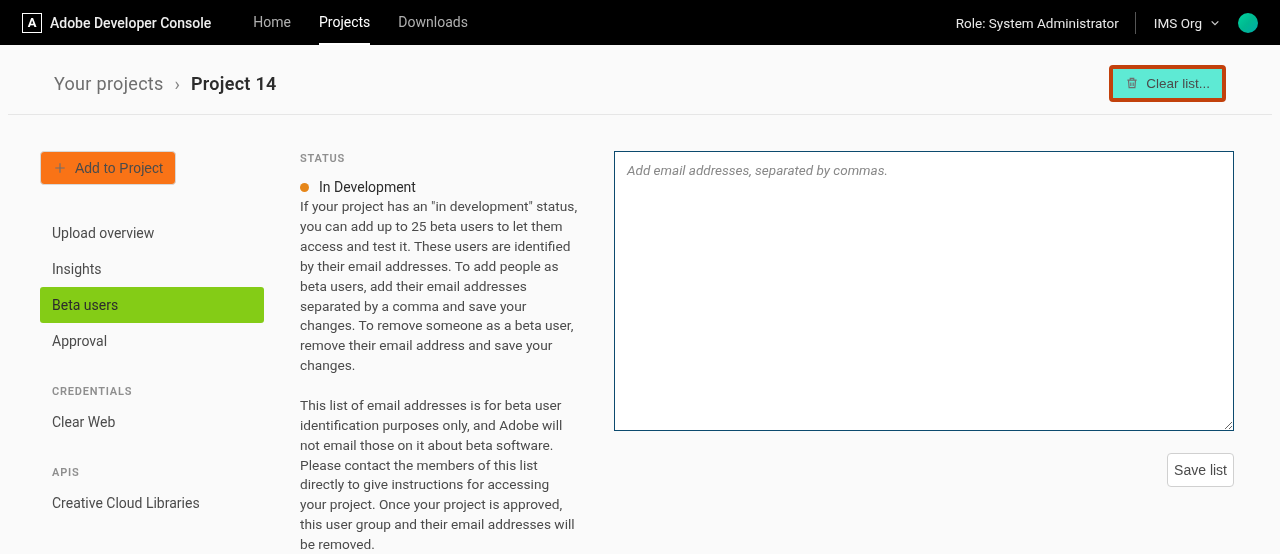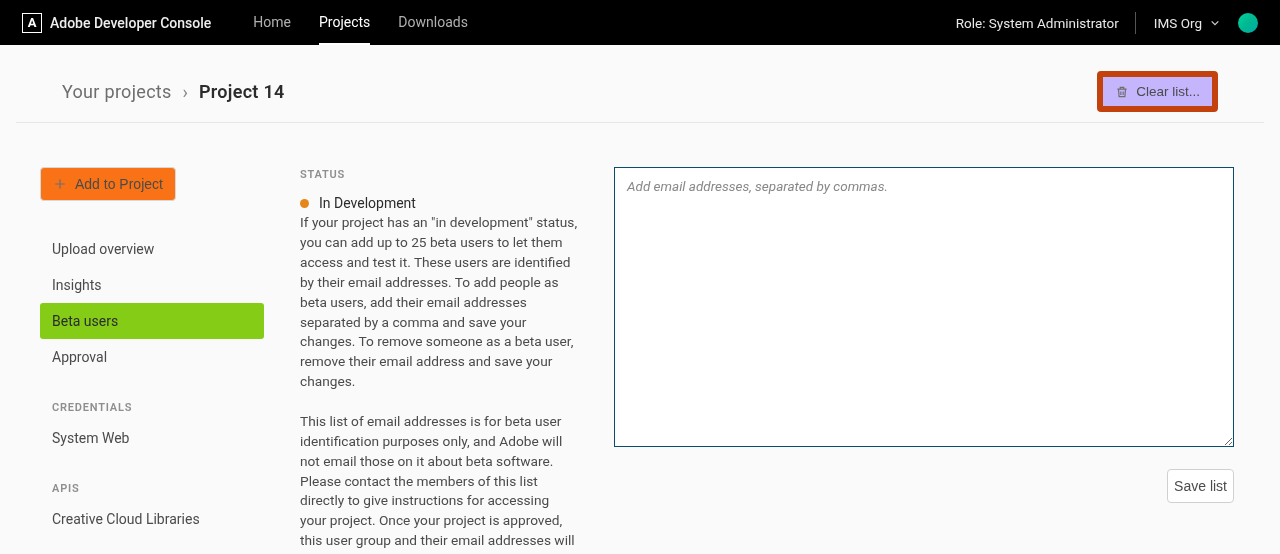--- a/index.html
+++ b/index.html
@@ -13,27 +13,27 @@
     .nav-items { display:flex; gap: 28px; height:100%; align-items:stretch;}
     .nav-item { display:flex; align-items:center; color: #b0b0b0; font-size: 14px; cursor:pointer; border-bottom: 2.5px solid transparent;}
     .nav-item.active { color: #fff; border-bottom-color: #fff; }
     .nav-right { margin-left:auto; display:flex; align-items:center; gap: 18px; height:100%;}
     .role { color: #e8e8e8; font-size: 13.5px; padding-right: 16px; border-right: 1px solid #555; height: 22px; display:flex; align-items:center;}
     .org { color: #e8e8e8; font-size: 13.5px; display:flex; align-items:center; gap:8px; cursor:pointer;}
     .chev { width:10px; height:10px; }
     .avatar { width: 20px; height: 20px; border-radius: 50%; background: linear-gradient(135deg, #00d4a0 0%, #00b890 50%, #0aa 100%); }
 
     
-    .subbar { height: 62px; padding: 0 46px 0 46px; display:flex; align-items:center; border-bottom: 1px solid #e6e6e6; margin: 16px; }
+    .subbar { height: 62px; padding: 0 46px 0 46px; display:flex; align-items:center; border-bottom: 1px solid #e6e6e6; margin: 8px; }
     .crumbs { font-size: 18px; color:#6e6e6e; letter-spacing: 0.3px;}
     .crumb-link { color:#6e6e6e; }
     .crumb-sep { margin: 0 6px; color:#888; }
     .crumb-current { color:#2c2c2c; font-weight: 600; }
     .actions { margin-left:auto; display:flex; gap: 8px; }
-    .btn { border:6px solid #c2410c; background:#c4b5fd; border-radius:4px; padding: 7px 12px; font-size:13.5px; color:#4b4b4b; display:flex; align-items:flex-end; gap:7px; cursor:pointer; }
+    .btn { border:4px solid #c2410c; background:#5eead4; border-radius:4px; padding: 7px 12px; font-size:13.5px; color:#4b4b4b; display:flex; align-items:flex-start; gap:7px; cursor:pointer; }
     .btn-highlight { outline: 3px solid #1ec62a; outline-offset: 2px; border-radius:4px; }
 
     
     .main { display:flex; padding: 28px 46px 30px 40px; gap: 36px; align-items:flex-start; }
 
     
     .sidebar { width: 224px; flex:0 0 224px; }
     .add-btn { border:1px solid #d8d8d8; background:#f97316; padding: 8px 12px; font-size:14px; color:#4b4b4b; display:flex; align-items:center; gap:8px; border-radius:4px; cursor:pointer; margin-bottom: 30px;}
     .side-group { margin-bottom: 22px; }
     .side-item { padding: 10px 12px; font-size:14px; color:#4b4b4b; cursor:pointer; border-radius:3px;}
@@ -110,21 +110,21 @@
 
     <div class="side-group">
       <div class="side-item">Upload overview</div>
       <div class="side-item">Insights</div>
       <div class="side-item active">Beta users</div>
       <div class="side-item">Approval</div>
     </div>
 
     <div class="side-group">
       <div class="side-label">CREDENTIALS</div>
-      <div class="side-item">System Web</div>
+      <div class="side-item">Clear Web</div>
     </div>
 
     <div class="side-group">
       <div class="side-label">APIS</div>
       <div class="side-item">Creative Cloud Libraries</div>
     </div>
   </div>
 
   <div class="status-col">
     <div class="status-label">STATUS</div>

